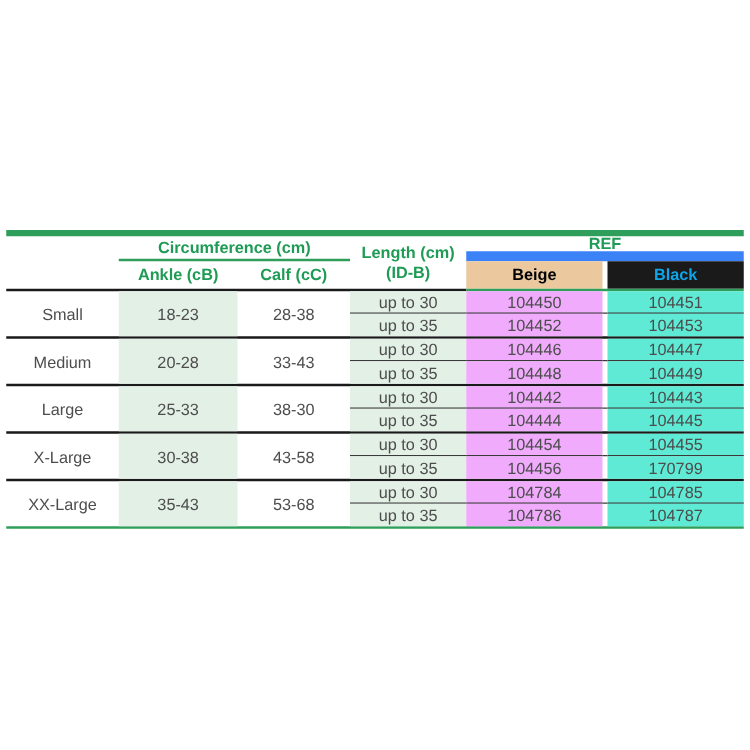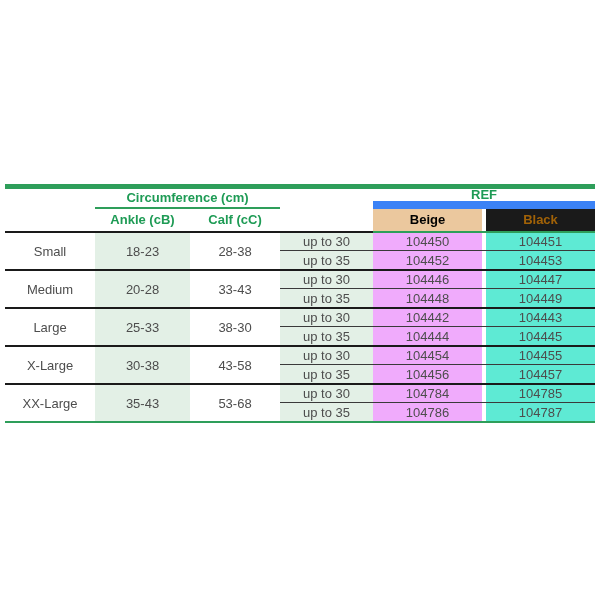--- a/index.html
+++ b/index.html
@@ -26,21 +26,21 @@
     font-size:13px; font-weight:bold; color:#1E9B55; line-height:1.2;
   }
   .h-spacer   { grid-column:1; grid-row:1/3; }
   .h-circ     { grid-column:2/4; grid-row:1; border-bottom:2px solid #2E9E5A; }
   .h-length   { grid-column:4; grid-row:1/3; flex-direction:column; }
   .h-ref      { grid-column:5/8; grid-row:1; border-bottom:8px solid #3b82f6; }
   .h-ankle    { grid-column:2; grid-row:2; }
   .h-calf     { grid-column:3; grid-row:2; }
   .h-beige    { grid-column:5; grid-row:2; background:#EBC89E; color:#000000; }
   .h-gap      { grid-column:6; grid-row:2; }
-  .h-black    { grid-column:7; grid-row:2; background:#1A1A1A; color:#a16207; }
+  .h-black    { grid-column:7; grid-row:2; background:#1A1A1A; color:#0ea5e9; }
 
   .hsep { display:flex; height:2px; }
   .hsep-left  { width:368px; background:#1A1A1A; }
   .hsep-right { width:222px; background:#2E9E5A; }
 
   .group {
     display:grid;
     grid-template-columns:90px 95px 90px 93px 109px 4px 109px;
     grid-template-rows:18px 18px;
     border-bottom:2px solid #1A1A1A;
@@ -65,20 +65,24 @@
 <body>
 
 <div class="canvas">
   <div class="sizing-table">
 
     <div class="topbar"></div>
 
     <div class="header-grid">
       <div class="hcell h-spacer"></div>
       <div class="hcell h-circ">Circumference (cm)</div>
+      <div class="hcell h-length">
+        <span>Length (cm)</span>
+        <span>(ID-B)</span>
+      </div>
       <div class="hcell h-ref">REF</div>
       <div class="hcell h-ankle">Ankle (cB)</div>
       <div class="hcell h-calf">Calf (cC)</div>
       <div class="hcell h-beige">Beige</div>
       <div class="hcell h-gap"></div>
       <div class="hcell h-black">Black</div>
     </div>
 
     <div class="hsep">
       <div class="hsep-left"></div>
@@ -131,21 +135,21 @@
       <div class="cell c-size">X-Large</div>
       <div class="cell c-ankle">30-38</div>
       <div class="cell c-calf">43-58</div>
       <div class="cell c-len r1">up to 30</div>
       <div class="cell c-beige r1">104454</div>
       <div class="cell c-gap r1"></div>
       <div class="cell c-black r1">104455</div>
       <div class="cell c-len r2">up to 35</div>
       <div class="cell c-beige r2">104456</div>
       <div class="cell c-gap r2"></div>
-      <div class="cell c-black r2">104457</div>
+      <div class="cell c-black r2">170799</div>
     </div>
 
     <div class="group last">
       <div class="cell c-size">XX-Large</div>
       <div class="cell c-ankle">35-43</div>
       <div class="cell c-calf">53-68</div>
       <div class="cell c-len r1">up to 30</div>
       <div class="cell c-beige r1">104784</div>
       <div class="cell c-gap r1"></div>
       <div class="cell c-black r1">104785</div>

